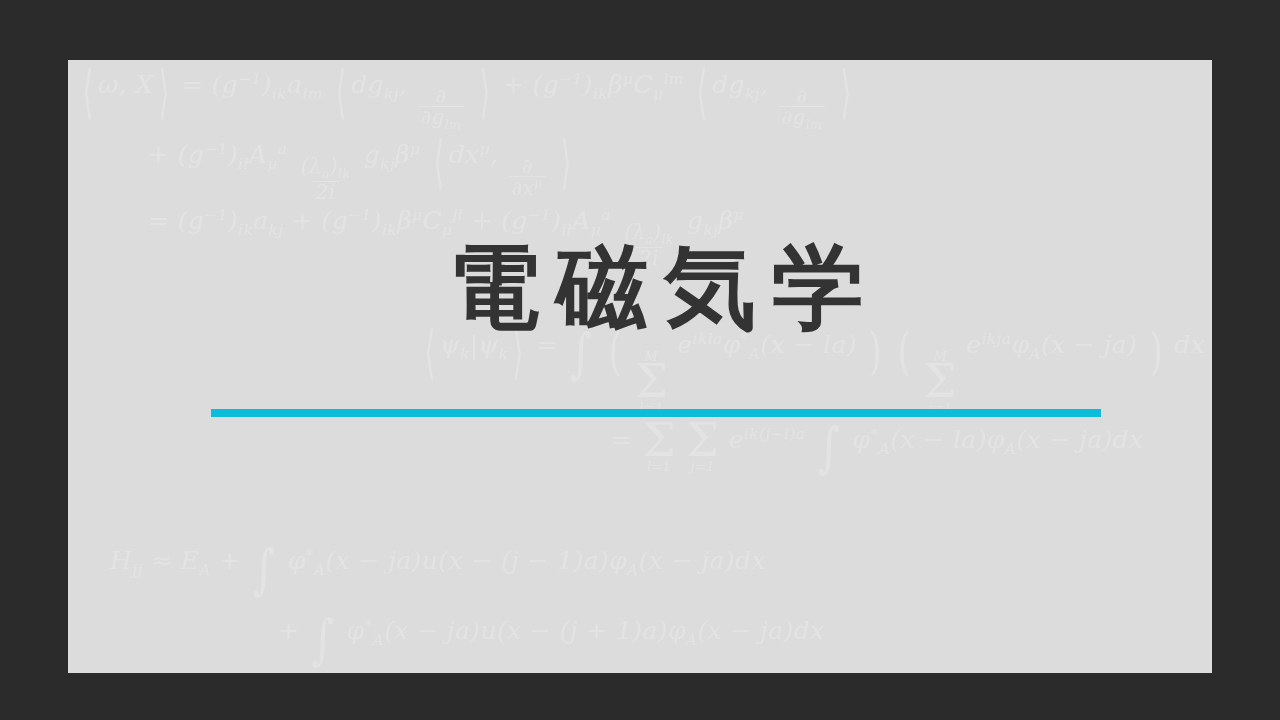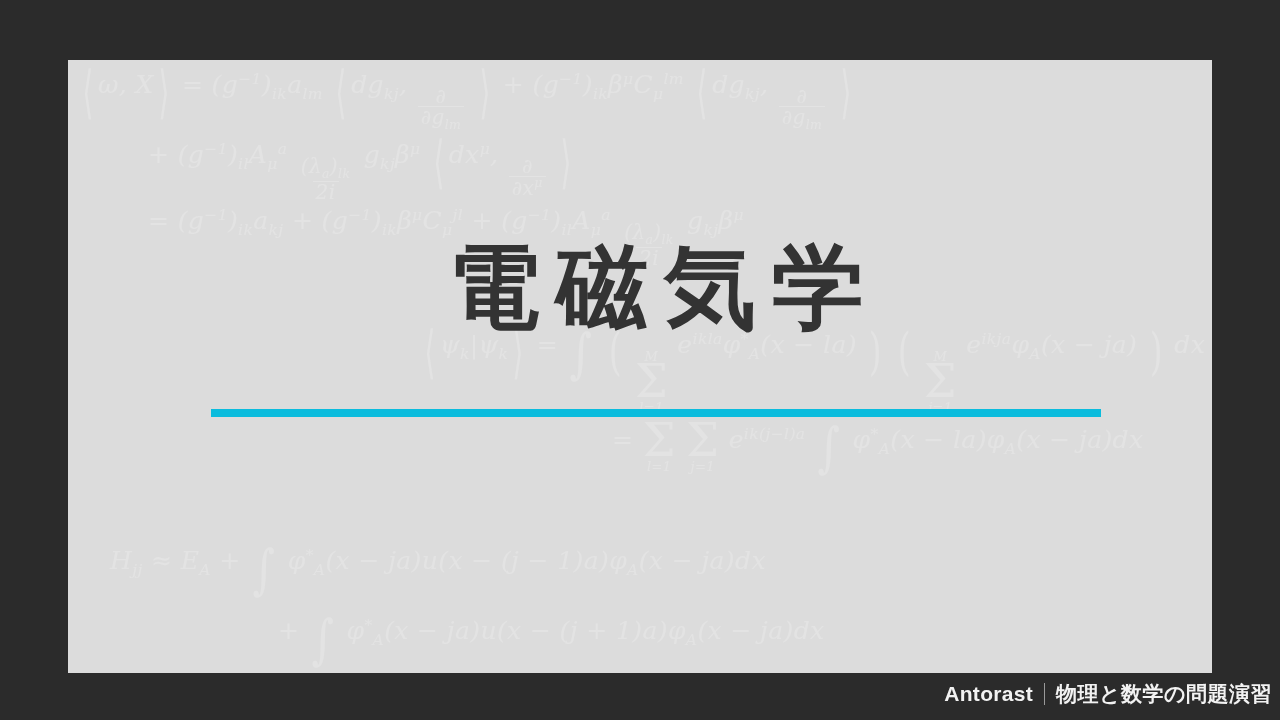--- a/index.html
+++ b/index.html
@@ -288,21 +288,16 @@
 
   <div class="panel-mask"></div>
 
   <div class="fg">
 
     <div class="title">電磁気学</div>
 
     <div class="divider"></div>
 
 
-    <div class="footer">
-      <span class="brand">Antorast</span>
-      <span class="sep"></span>
-      <span class="tag">物理と数学の問題演習</span>
-    </div>
 
   </div>
 
 </div>
 
 </body></html>

